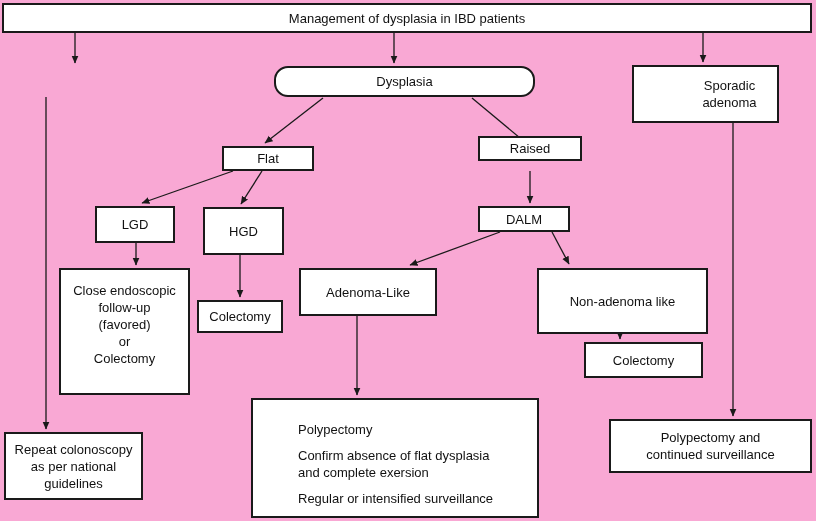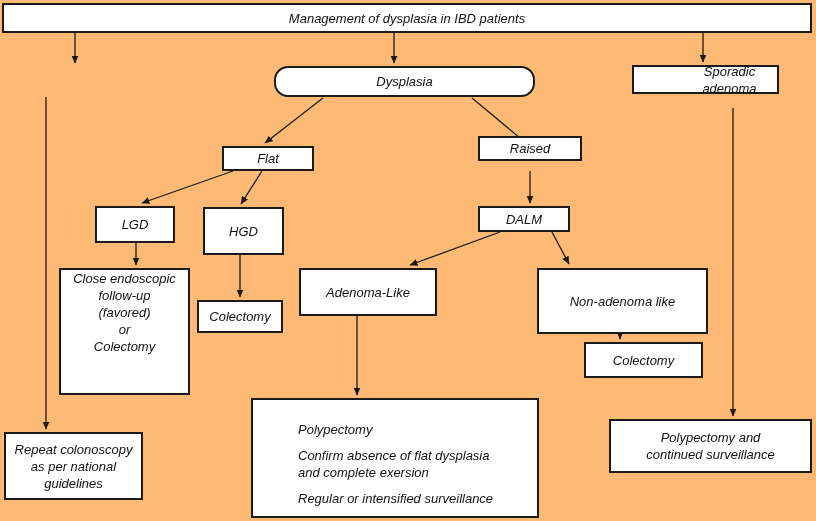--- a/index.html
+++ b/index.html
@@ -1,24 +1,23 @@
 <!DOCTYPE html>
 <html><head>
 <meta charset="utf-8">
 <style>
   html,body { margin:0; padding:0; background:#ffffff; }
   .stage {
     position:relative;
     width:816px; height:521px;
-    background:#fdba74;
+    background:#f9a8d4;
     font-family:"Liberation Sans", sans-serif;
     font-size:13px;
     color:#111111;
     overflow:hidden;
-    font-style:italic;
   }
   svg.edges {
     position:absolute; left:0; top:0; width:816px; height:521px;
     pointer-events:none;
   }
   .edge { stroke:#1a1a1a; stroke-width:1.3; fill:none; }
   .node {
     position:absolute;
     box-sizing:border-box;
     background:#ffffff;
@@ -28,27 +27,27 @@
     justify-content:center;
     text-align:center;
     line-height:17px;
   }
   .node.block { display:block; }
   .node.col { flex-direction:column; }
   
   .n-title        { left:2px;   top:3px;   width:810px; height:30px; }
   .n-nodysplasia  { left:30px;  top:66px;  width:122px; height:31px; }
   .n-dysplasia    { left:274px; top:66px;  width:261px; height:31px;border-radius:14px; }
-  .n-sporadic     { left:632px; top:65px;  width:147px; height:29px;padding-left:48px; }
+  .n-sporadic     { left:632px; top:65px;  width:147px; height:58px;padding-left:48px; }
   .n-flat         { left:222px; top:146px; width:92px;  height:25px; }
   .n-raised       { left:478px; top:136px; width:104px;  height:25px; }
   .n-lgd          { left:95px;  top:206px; width:80px;  height:37px; }
   .n-hgd          { left:203px; top:207px; width:81px;  height:48px; }
   .n-dalm         { left:478px; top:206px; width:92px;  height:26px; }
-  .n-lgdout       { left:59px;  top:268px; width:131px; height:127px; padding-top:0; }
+  .n-lgdout       { left:59px;  top:268px; width:131px; height:127px; padding-top:12px; }
   .n-hgdout       { left:197px; top:300px; width:86px;  height:33px; }
   .n-adenoma      { left:299px; top:268px; width:138px; height:48px; }
   .n-nonadenoma   { left:537px; top:268px; width:171px; height:66px; }
   .n-nonadenomaout{ left:584px; top:342px; width:119px; height:36px; }
   .n-repeat       { left:4px;   top:432px; width:139px; height:68px; }
   .n-bigout       { left:251px; top:398px; width:288px; height:120px;
                     text-align:left; padding:21px 8px 8px 45px; }
   .n-bigout p     { margin:0 0 9px 0; }
   .n-sporadicout  { left:609px; top:419px; width:203px; height:54px; }
 </style>

